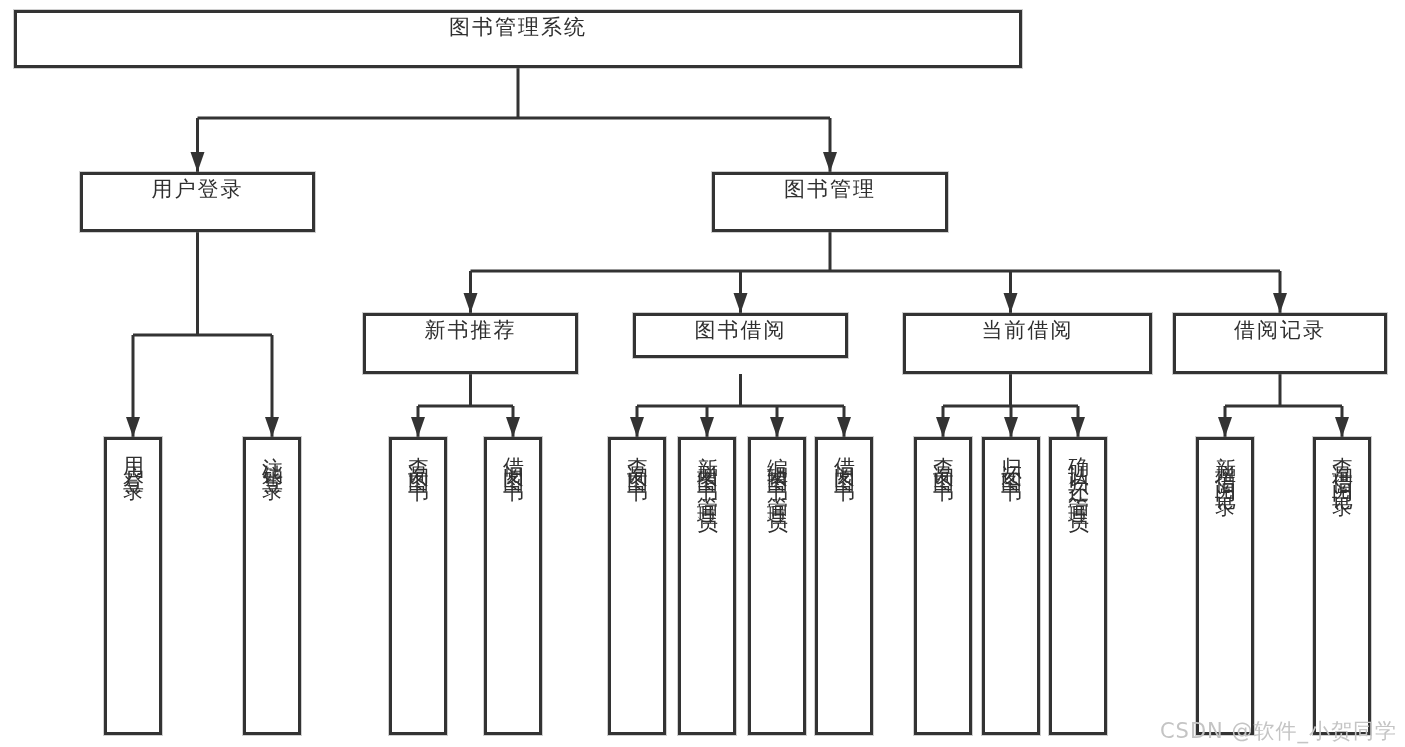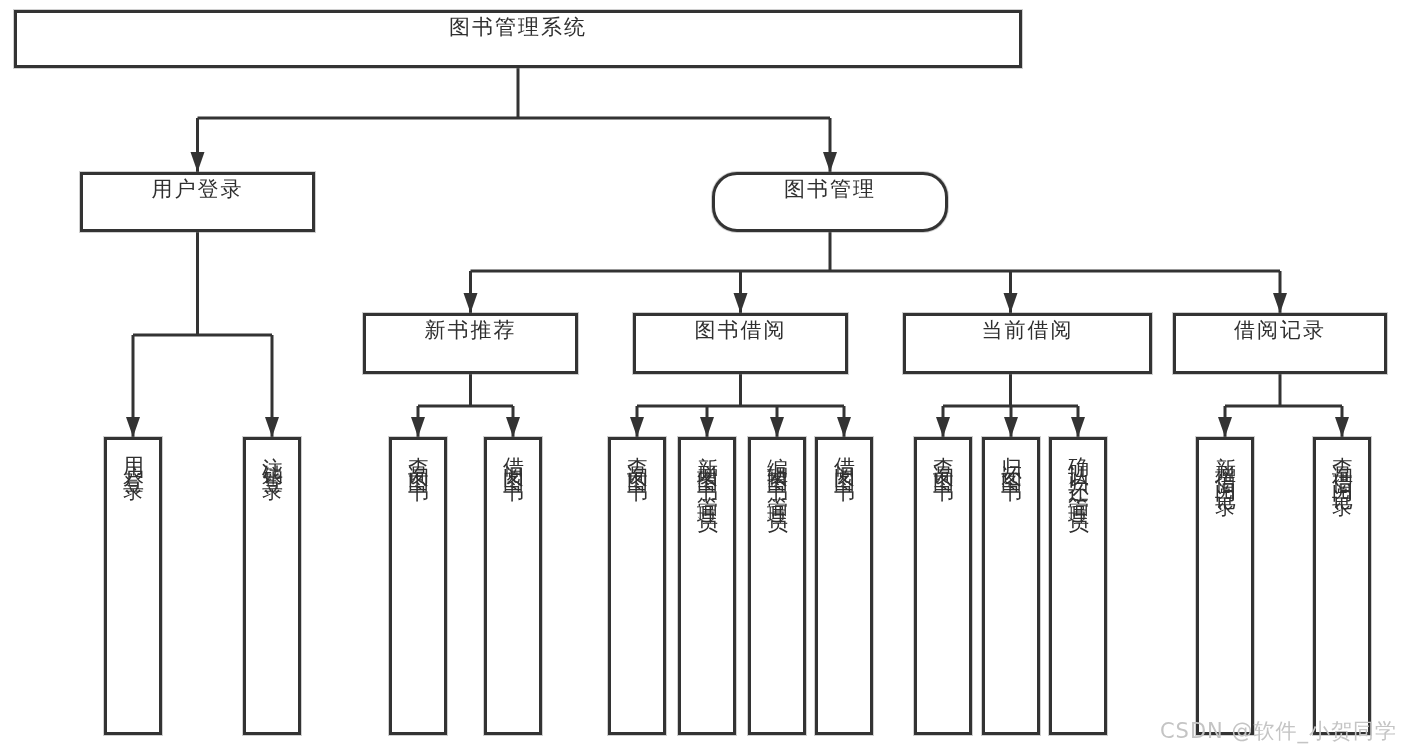--- a/index.html
+++ b/index.html
@@ -104,28 +104,28 @@
     <path class="edge" d="M1342,406 V437" marker-end="url(#arrow)"></path>
   </svg>
 
   <div class="node" style="left:14px; top:10px; width:1008px; height:58px;">
     <span class="label">图书管理系统</span>
   </div>
 
   <div class="node" style="left:80px; top:172px; width:235px; height:60px;">
     <span class="label">用户登录</span>
   </div>
-  <div class="node" style="left:712px; top:172px; width:236px; height:60px;border-radius:25px;">
+  <div class="node" style="left:712px; top:172px; width:236px; height:60px;">
     <span class="label">图书管理</span>
   </div>
 
   <div class="node" style="left:363px; top:313px; width:215px; height:61px;font-family:Liberation Mono, monospace;">
     <span class="label">新书推荐</span>
   </div>
-  <div class="node" style="left:633px; top:313px; width:215px; height:61px;">
+  <div class="node" style="left:633px; top:313px; width:215px; height:45px;">
     <span class="label">图书借阅</span>
   </div>
   <div class="node" style="left:903px; top:313px; width:249px; height:61px;">
     <span class="label">当前借阅</span>
   </div>
   <div class="node" style="left:1173px; top:313px; width:214px; height:61px;">
     <span class="label">借阅记录</span>
   </div>
 
   <div class="node leaf" style="left:104px; top:437px; width:58px; height:298px;">

